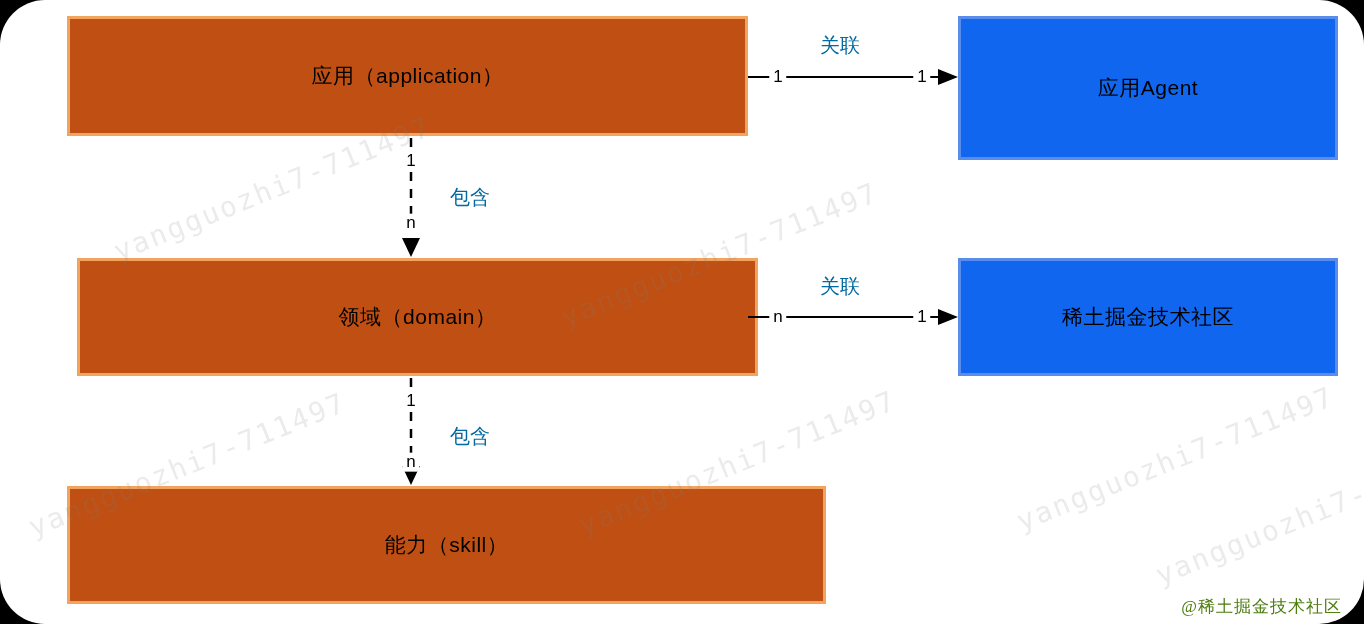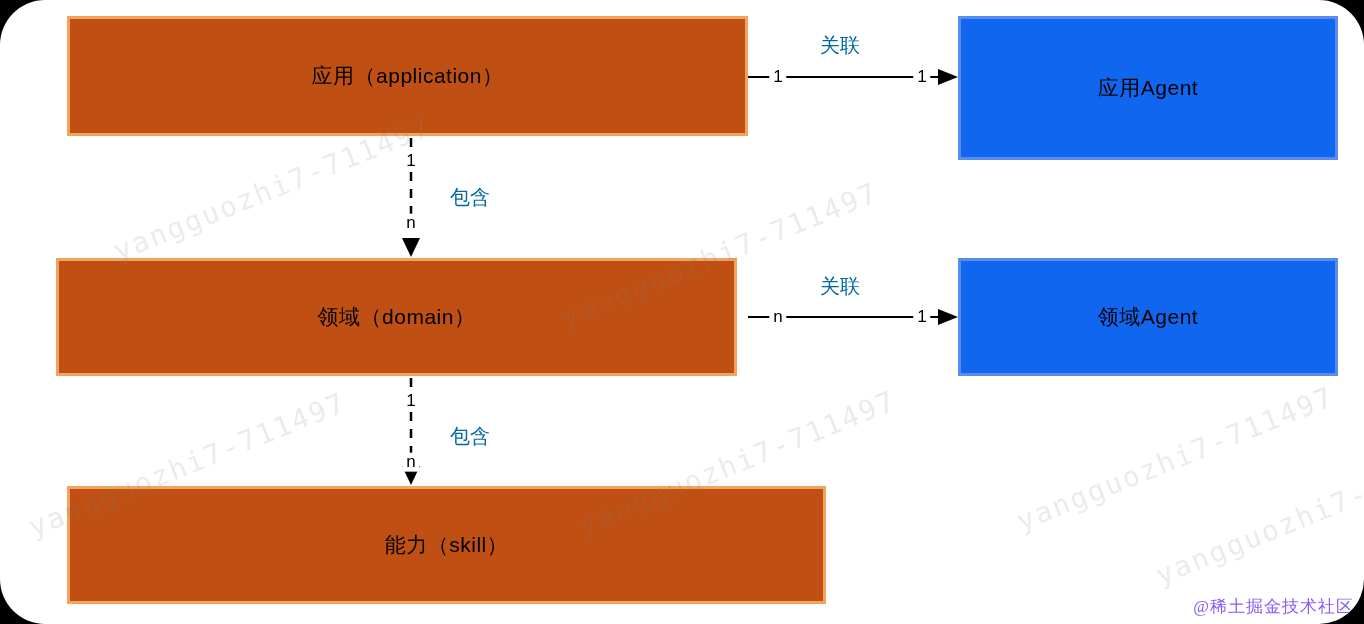--- a/index.html
+++ b/index.html
@@ -23,43 +23,43 @@
     position:absolute;transform:translate(-50%,-50%);font-size:17px;color:#000;
     background:#fff;padding:0 4px;z-index:4;line-height:1.1;
   }
   .watermark{
     position:absolute;font-family:"DejaVu Sans Mono","Liberation Mono",monospace;
     font-size:28px;letter-spacing:2px;color:rgba(130,130,130,0.16);
     transform:rotate(-22deg);transform-origin:0 50%;white-space:nowrap;
     z-index:5;pointer-events:none;
   }
   .credit{
-    position:absolute;right:10px;bottom:6px;font-size:17px;color:#8b5cf6;
+    position:absolute;right:22px;bottom:6px;font-size:17px;color:#4d7c0f;
     z-index:6;font-family:"Liberation Serif","DejaVu Serif",serif;letter-spacing:1px;
   }
 </style>
 </head>
 <body>
 
 <div id="canvas" style="--entity-fill: #BF4F12; --entity-border: #F2A35D; --agent-fill: #1166EF; --agent-border: #5A8CEC;">
 
   <div class="box entity" style="left:67px;top:16px;width:681px;height:120px;">
     <span>应用（application）</span>
   </div>
 
   <div class="box agent" style="left:958px;top:16px;width:380px;height:144px;">
     <span>应用Agent</span>
   </div>
 
-  <div class="box entity" style="left:56px;top:258px;width:681px;height:118px;">
+  <div class="box entity" style="left:77px;top:258px;width:681px;height:118px;">
     <span>领域（domain）</span>
   </div>
 
   <div class="box agent" style="left:958px;top:258px;width:380px;height:118px;">
-    <span>领域Agent</span>
+    <span>稀土掘金技术社区</span>
   </div>
 
   <div class="box entity" style="left:67px;top:486px;width:759px;height:118px;">
     <span>能力（skill）</span>
   </div>
 
   <svg id="connector-layer" width="1364" height="624">
 
     <line x1="748" y1="77" x2="940" y2="77" stroke="#000" stroke-width="2"></line>
     <polygon points="938,69 958,77 938,85" fill="#000"></polygon>

